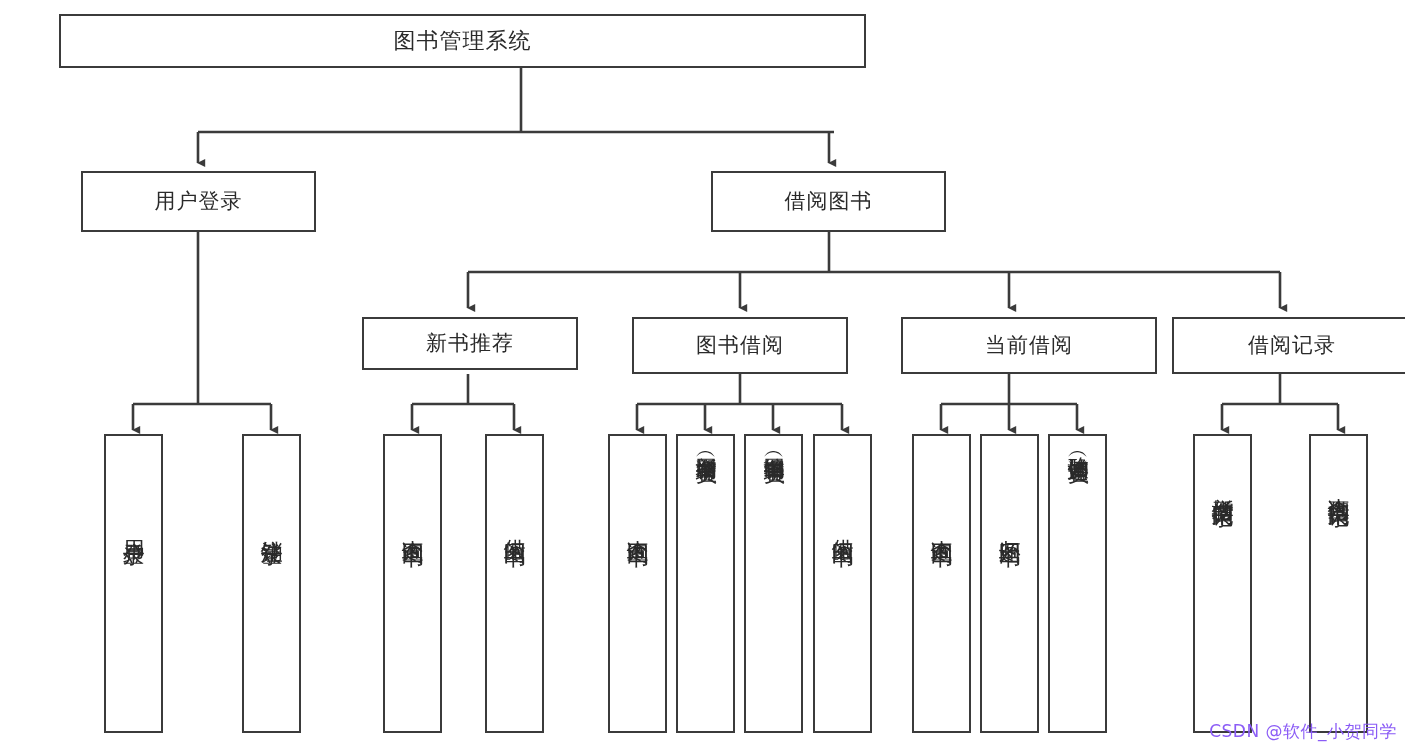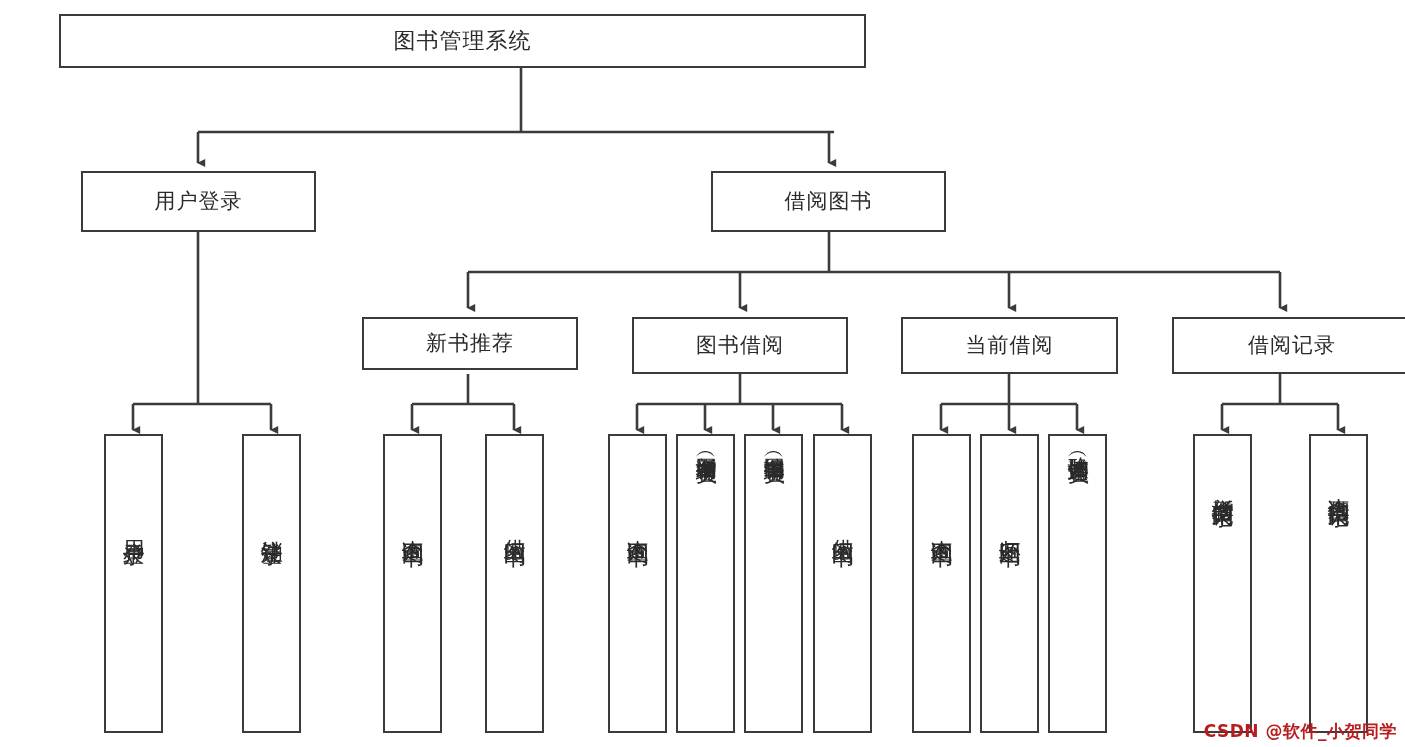--- a/index.html
+++ b/index.html
@@ -59,24 +59,23 @@
   }
   .node.v.tall .lbl{
     font-size:21px;
     letter-spacing:1px;
   }
   .watermark{
     position:absolute;
     right:8px;
     bottom:4px;
     font-size:17px;
-    color:#b91c1c;
+    color:#8b5cf6;
     white-space:nowrap;
     letter-spacing:0.5px;
-    font-weight:bold;
   }
 </style>
 </head>
 <body>
 
 <div id="stage">
 
   <svg id="wires" viewBox="0 0 1405 747" xmlns="http://www.w3.org/2000/svg">
     <defs>
       <marker id="arrow" markerWidth="9" markerHeight="9" refX="4.5" refY="7.6" orient="auto" markerUnits="userSpaceOnUse">
@@ -140,21 +139,21 @@
   </div>
 
   <div class="node h" style="left:362px;top:317px;width:216px;height:53px;">
     <span class="lbl">新书推荐</span>
   </div>
 
   <div class="node h" style="left:632px;top:317px;width:216px;height:57px;">
     <span class="lbl">图书借阅</span>
   </div>
 
-  <div class="node h" style="left:901px;top:317px;width:217px;height:57px;">
+  <div class="node h" style="left:901px;top:317px;width:256px;height:57px;">
     <span class="lbl">当前借阅</span>
   </div>
 
   <div class="node h" style="left:1172px;top:317px;width:240px;height:57px;">
     <span class="lbl">借阅记录</span>
   </div>
 
   <div class="node v" style="left:104px;top:434px;width:59px;height:299px;padding-top:86px;">
     <span class="lbl">用户登录</span>
   </div>

